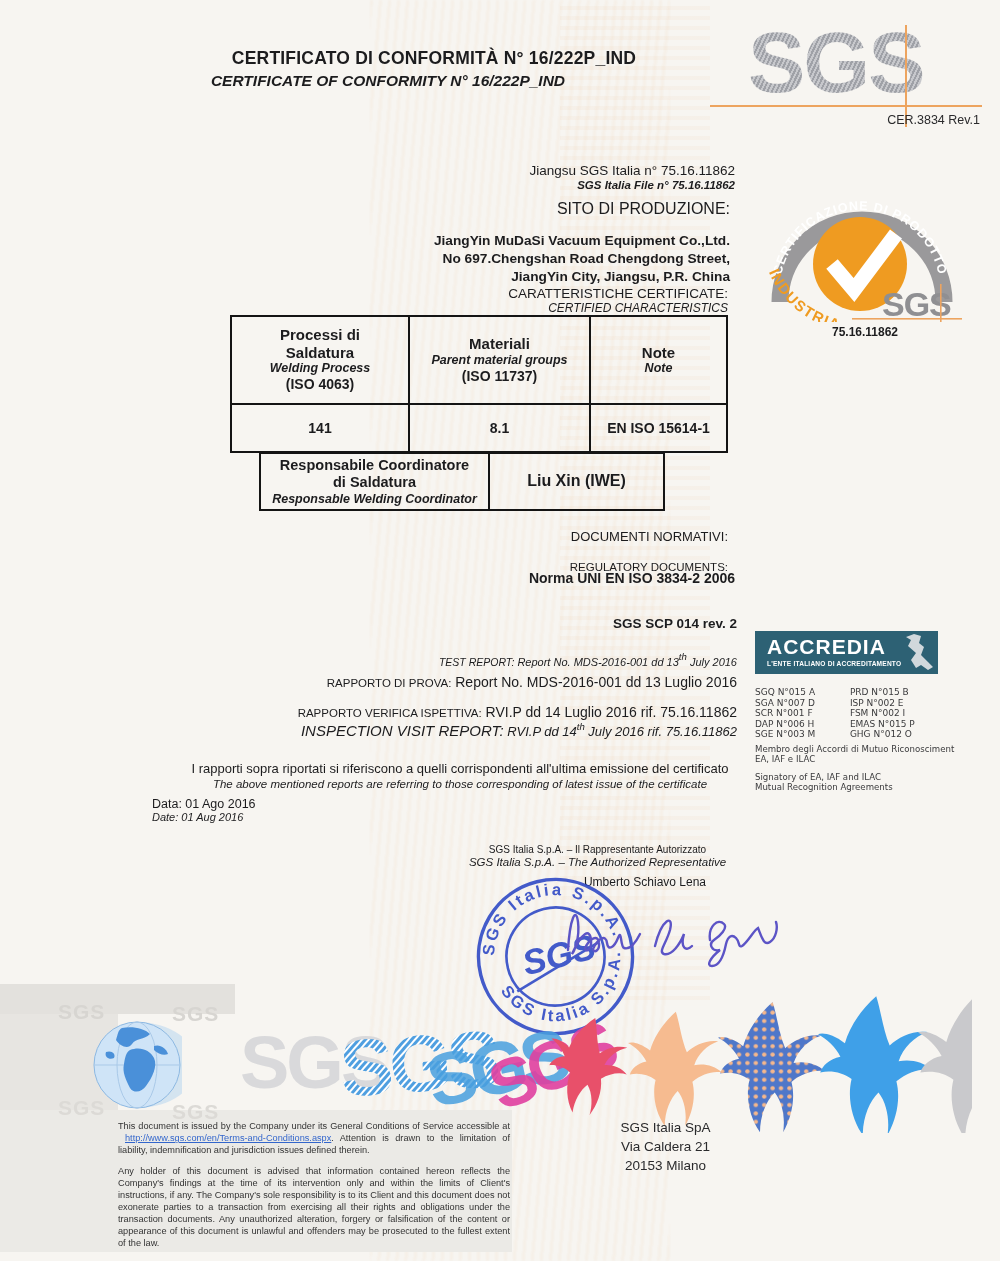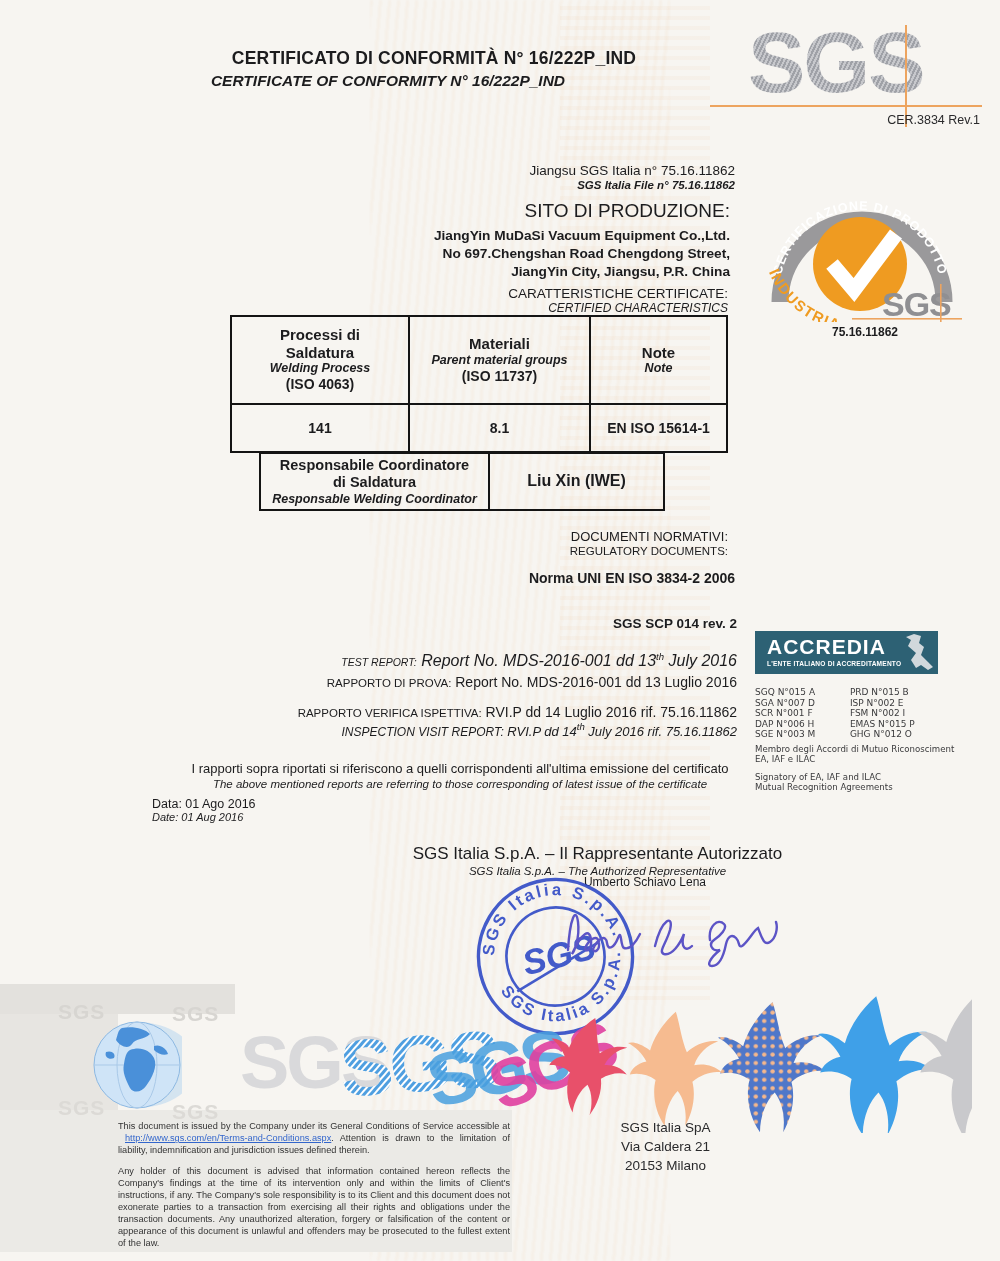--- a/index.html
+++ b/index.html
@@ -23,21 +23,21 @@
     background:repeating-linear-gradient(115deg,#c7c8cc 0 2px,#9fa1a7 2px 4px);
     -webkit-background-clip:text;background-clip:text;color:transparent;}
   .cropH{background:#eda45f;height:2px;}
   .cropV{background:#eda45f;width:2px;}
   .cerrev{left:830px;top:113px;width:150px;text-align:right;font-size:12.5px;color:#2a2a2c;}
   
   .commessa{left:380px;top:163px;width:355px;text-align:right;}
   .commessa .c1{font-size:13.5px;}
   .commessa .c2{font-size:11.5px;font-weight:bold;font-style:italic;margin-top:1px;}
   .site{left:330px;top:200px;width:400px;text-align:right;}
-  .site .s0{font-size:19px;margin-bottom:5px;}
+  .site .s0{font-size:16px;margin-bottom:14px;}
   .site .sb{font-size:13.7px;font-weight:bold;line-height:1.32;}
   
   .badge{left:762px;top:172px;width:205px;height:150px;}
   .badgenum{left:790px;top:325px;width:150px;text-align:center;font-size:12px;font-weight:bold;}
   
   .chars{left:380px;top:286px;width:348px;text-align:right;}
   .chars .c1{font-size:13.5px;}
   .chars .c2{font-size:12px;font-style:italic;margin-top:0px;}
   
   table{border-collapse:collapse;}
@@ -49,36 +49,36 @@
   .t1 .vals td{font-size:14px;font-weight:bold;height:38px;}
   .t1 th{height:78px;}
   .t2{left:259px;top:452px;width:406px;}
   .t2 td{border:2px solid #141414;padding:3px 6px;text-align:center;vertical-align:middle;}
   .t2 .lh1{font-size:14.5px;font-weight:bold;line-height:1.2;}
   .t2 .lh2{font-size:12.5px;font-weight:bold;font-style:italic;}
   .t2 .val{font-size:16px;font-weight:bold;}
   
   .norml{left:420px;top:529px;width:308px;text-align:right;}
   .norml .n1{font-size:13px;}
-  .norml .n2{font-size:11.5px;margin-top:1px;}
+  .norml .n2{font-size:11.5px;margin-top:17px;}
   .norma{left:487px;top:570px;width:290px;text-align:center;font-size:14px;font-weight:bold;}
   
   .rline{width:560px;text-align:right;white-space:nowrap;}
   .scp{left:177px;top:616px;font-size:13.5px;font-weight:bold;}
   .prova{left:177px;top:633px;margin-top:40px;}
   .prova .lab{font-size:11.5px;}
   .prova .val{font-size:14px;}
   .testr{left:177px;top:651px;font-style:italic;}
   .testr .lab{font-size:10.5px;}
-  .testr .val{font-size:16px;}
+  .testr .val{font-size:11px;}
   .rvi{left:177px;top:703px;}
   .rvi .lab{font-size:11.5px;}
   .rvi .val{font-size:14px;}
   .ivr{left:177px;top:721px;font-style:italic;}
-  .ivr .lab{font-size:12px;}
+  .ivr .lab{font-size:15px;}
   .ivr .val{font-size:13px;}
   sup{font-size:60%;}
   
   .accbox{left:755px;top:631px;width:183px;height:43px;background:#2d6174;color:#fff;}
   .accname{position:absolute;left:12px;top:4px;font-size:21px;font-weight:bold;letter-spacing:1px;}
   .acctag{position:absolute;left:12px;top:29px;font-size:6.6px;font-weight:bold;letter-spacing:.2px;}
   .codes{left:755px;top:687px;width:220px;font-size:9px;line-height:1.18;color:#3a3a3c;
          font-family:"DejaVu Sans",sans-serif;}
   .codes .colL{display:inline-block;width:92px;vertical-align:top;}
   .codes .colR{display:inline-block;vertical-align:top;}
@@ -87,21 +87,21 @@
   .member .gap{height:7px;}
   
   .note{left:180px;top:761px;width:560px;text-align:center;}
   .note .n1{font-size:13px;}
   .note .n2{font-size:11.5px;font-style:italic;margin-top:2px;}
   .dateb{left:152px;top:797px;}
   .dateb .d1{font-size:12.5px;}
   .dateb .d2{font-size:11px;font-style:italic;}
   
   .rep{left:380px;top:844px;width:435px;text-align:center;}
-  .rep .r1{font-size:17px;}
+  .rep .r1{font-size:10px;}
   .rep .r2{font-size:11.5px;font-style:italic;margin-top:1px;}
   .repname{left:500px;top:875px;width:290px;text-align:center;font-size:12px;}
   
   .grayband{left:0;top:1110px;width:512px;height:142px;background:#ebeae6;}
   .graypatch{left:0;top:984px;width:235px;height:30px;background:#e3e1dd;}
   .graypatch2{left:0;top:1014px;width:118px;height:120px;background:#e7e5e1;}
   .wmsgs{font-size:21px;font-weight:bold;color:#d7d5d1;letter-spacing:1px;}
   .addr{left:588px;top:1118px;width:155px;text-align:center;font-size:13.5px;line-height:1.42;color:#2a2a2c;}
   .legal{left:118px;top:1121px;width:392px;font-size:9.2px;line-height:1.3;color:#333;
          text-align:justify;}

